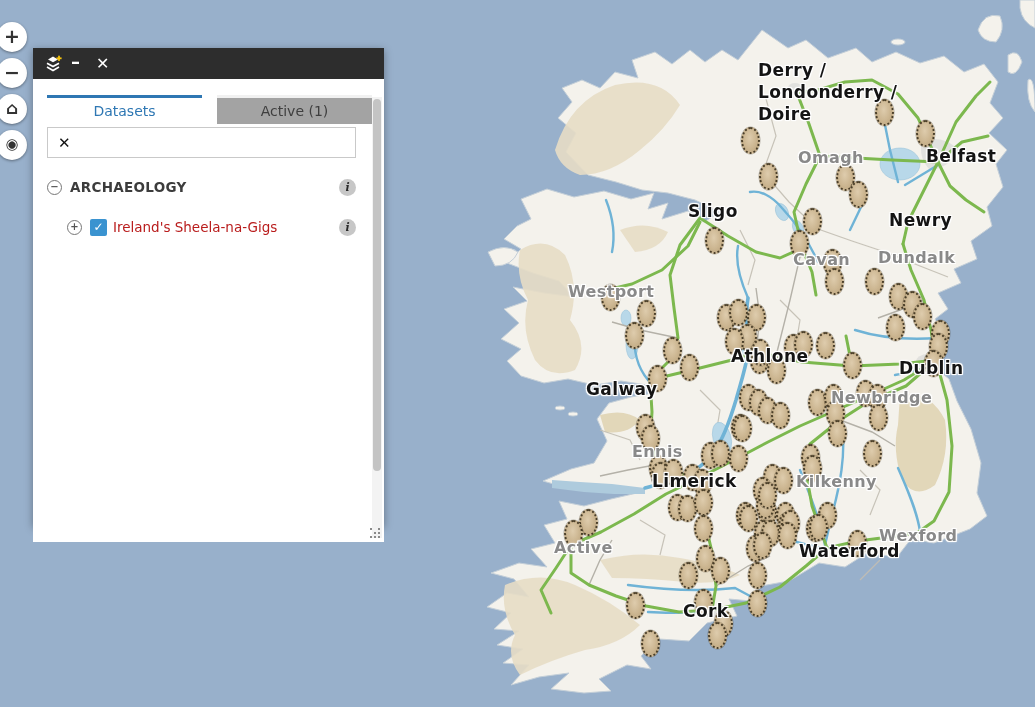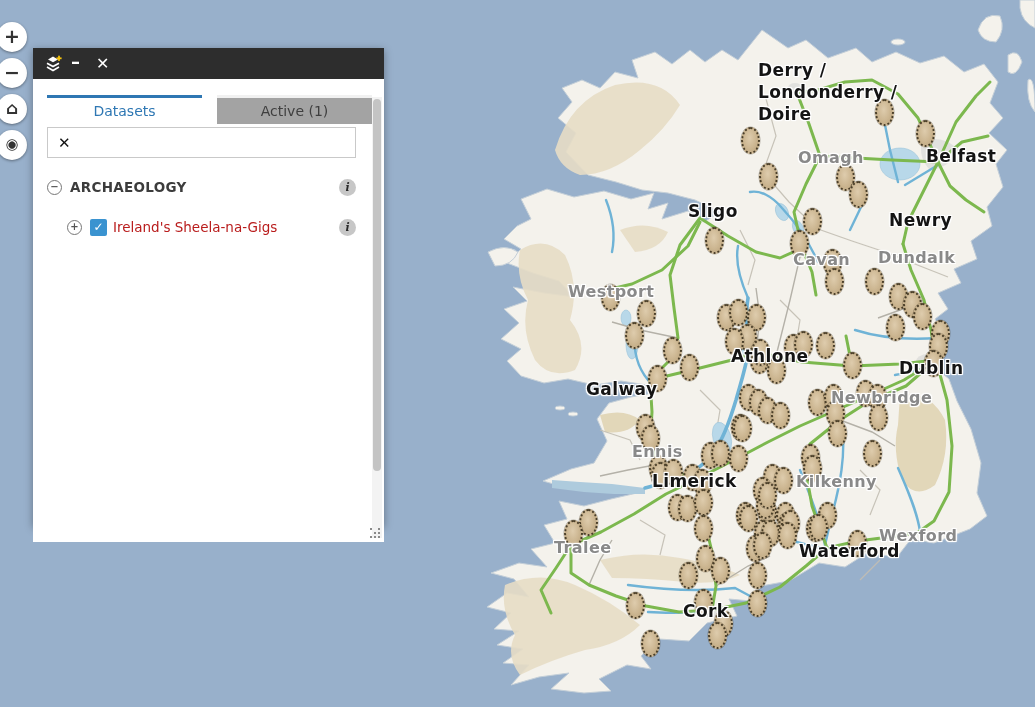--- a/index.html
+++ b/index.html
@@ -339,21 +339,21 @@
       <div class="maplabel minor" style="left: 568px; top: 282px;">Westport</div>
       <div class="maplabel major" style="left: 731px; top: 346px;">Athlone</div>
       <div class="maplabel major" style="left: 899px; top: 358px;">Dublin</div>
       <div class="maplabel minor" style="left: 831px; top: 388px;">Newbridge</div>
       <div class="maplabel major" style="left: 586px; top: 367px; margin-top: 12px;">Galway</div>
       <div class="maplabel minor" style="left: 632px; top: 442px;">Ennis</div>
       <div class="maplabel major" style="left: 652px; top: 471px; text-align: right;">Limerick</div>
       <div class="maplabel minor" style="left: 796px; top: 472px;">Kilkenny</div>
       <div class="maplabel minor" style="left: 879px; top: 526px;">Wexford</div>
       <div class="maplabel major" style="left: 799px; top: 541px;">Waterford</div>
-      <div class="maplabel minor" style="left: 554px; top: 538px;">Tralee</div>
+      <div class="maplabel minor" style="left: 554px; top: 538px;">Active</div>
       <div class="maplabel major" style="left: 683px; top: 601px;">Cork</div>
     </div>
 </div>
 
 <div class="ctlbar" id="mapcontrols">
     <div class="ctl" style="top: 22px;">
       <span class="glyph">+</span>
     </div>
     <div class="ctl" style="top: 58px;">
       <span class="glyph">−</span>

